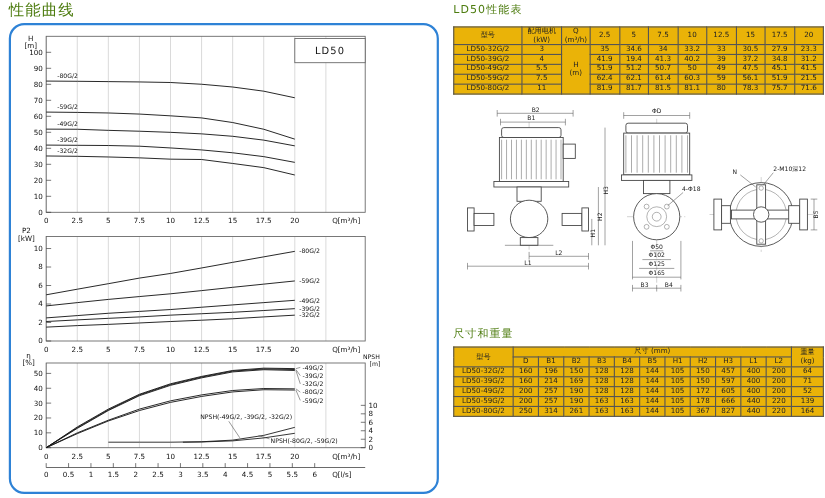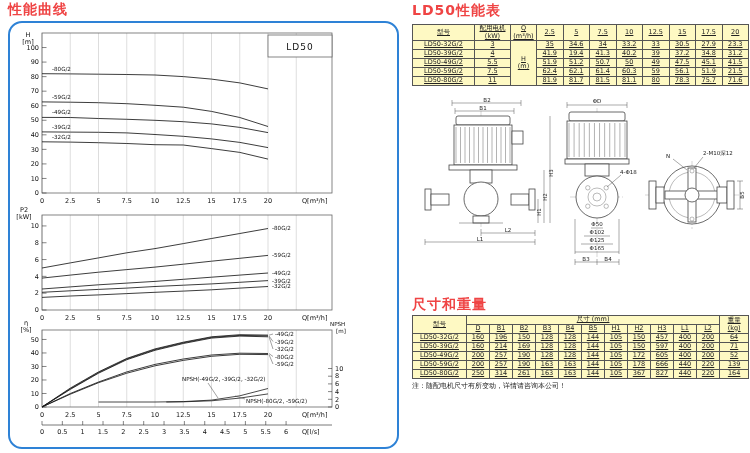--- a/index.html
+++ b/index.html
@@ -1,29 +1,29 @@
 <!DOCTYPE html>
 <html><head>
 <meta charset="utf-8">
 <style>
   html,body{margin:0;padding:0;background:#fff;}
   body{width:750px;height:453px;position:relative;font-family:"DejaVu Sans",sans-serif;color:#111;overflow:hidden;}
-  .sec-title{position:absolute;font-weight:bold;font-size:13px;letter-spacing:1px;color:#ef4444;}
+  .sec-title{position:absolute;font-weight:normal;font-size:13px;letter-spacing:1px;color:#4d7c0f;}
   #left-title{left:8px;top:1px;font-size:14px;}
   #rpm{position:absolute;left:287px;top:6px;font-size:11px;color:#222;margin-top:45px;}
   .curves-box{position:absolute;left:8px;top:21px;width:387px;height:424px;border:2.5px solid #2e82d6;border-radius:14px;background:#fff;}
   #charts-svg{position:absolute;left:4px;top:2px;}
   #charts-svg text{font-size:6.5px;fill:#111;}
   #charts-svg .lbl{font-size:5.6px;}
   #charts-svg .legend-t{font-size:9px;letter-spacing:1px;}
   .right-panel{position:absolute;left:405px;top:0;width:345px;height:453px;}
-  .right-panel .sec-title{font-size:14px;}
+  .right-panel .sec-title{font-size:10px;}
   #perf-title{left:7px;top:2px;}
   #dim-title{left:7px;top:296px;text-align:center;}
-  table{position:absolute;border-collapse:collapse;table-layout:fixed;font-size:6.5px;color:#222;background:#fef9c3;text-decoration:underline;}
+  table{position:absolute;border-collapse:collapse;table-layout:fixed;font-size:6.5px;color:#222;background:#eab308;}
   td,th{border:0.6px solid #555;text-align:center;vertical-align:middle;padding:0;font-weight:normal;white-space:pre-line;line-height:1.15;}
   #perf-table{left:7px;top:24px;width:336px;}
   #perf-table thead tr{height:16px;}
   #perf-table tbody tr{height:9px;}
   #dim-table{left:7px;top:315px;width:336px;}
   #dim-table tr{height:9px;}
   #note{position:absolute;left:7px;top:381px;font-size:7px;color:#222;}
   #drawings-svg{position:absolute;left:2px;top:95px;}
   #drawings-svg text{font-size:5.5px;fill:#222;}
   #drawings-svg .dim{stroke:#555;stroke-width:.5;}
@@ -585,16 +585,15 @@
             <td>144</td>
             <td>105</td>
             <td>367</td>
             <td>827</td>
             <td>440</td>
             <td>220</td>
             <td>164</td>
           </tr>
         </tbody>
       </table>
-    <div id="note">注：随配电机尺寸有所变动，详情请咨询本公司！</div>
 
   </div>
 </div>
 
 </body></html>

